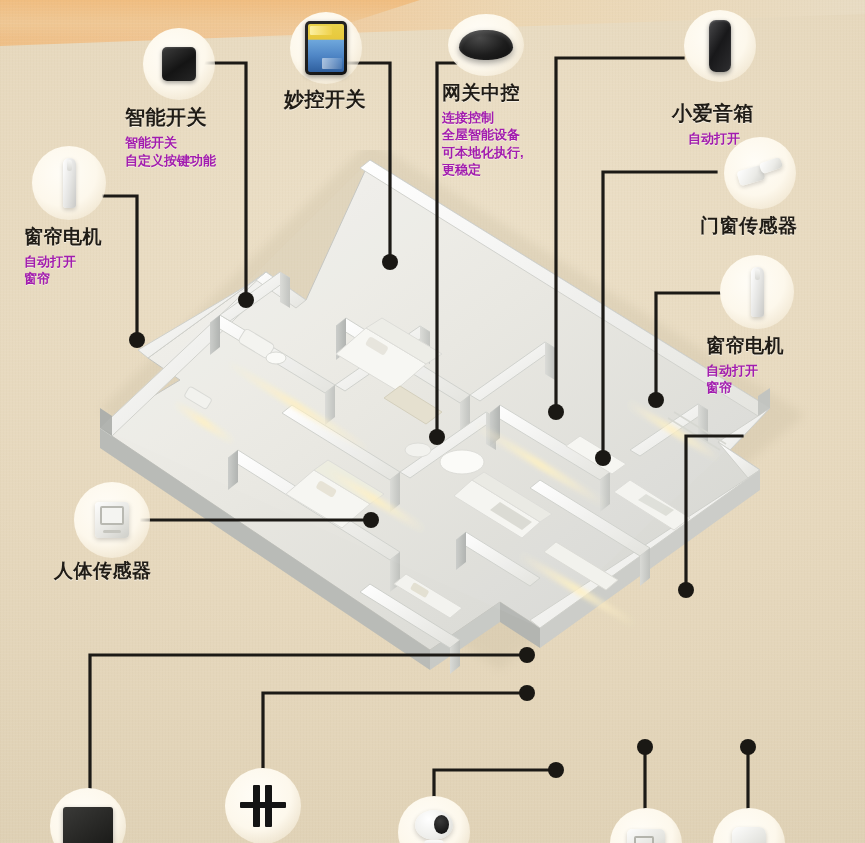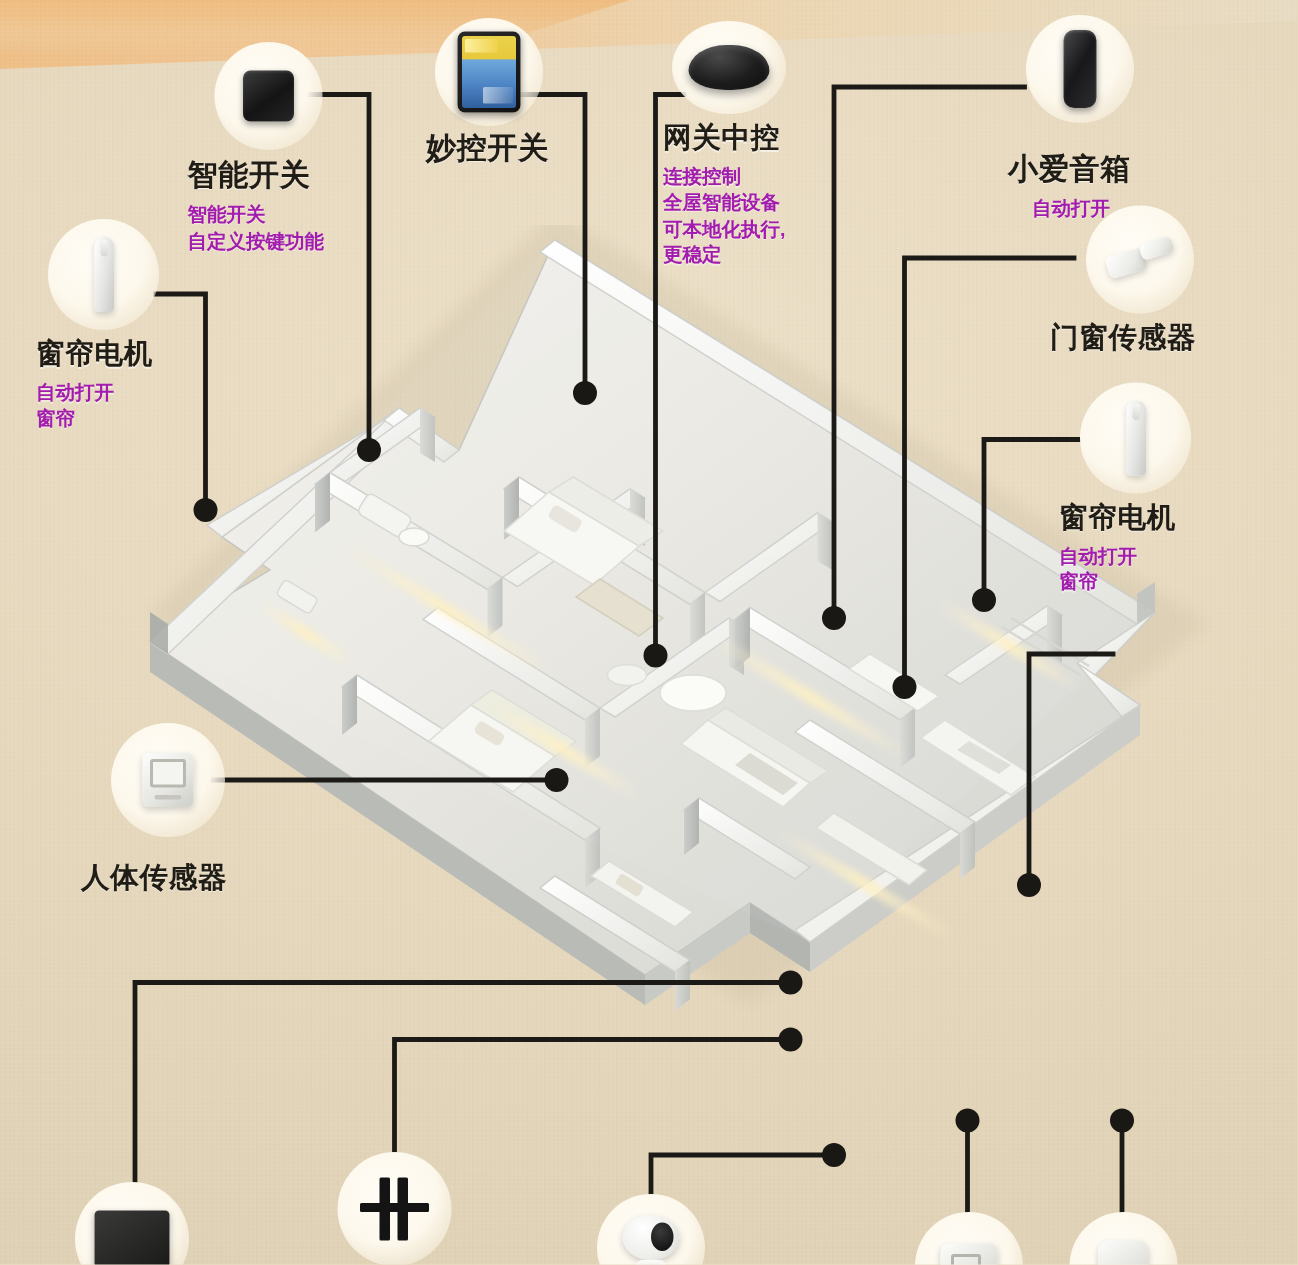--- a/index.html
+++ b/index.html
@@ -402,21 +402,21 @@
     <div class="lbl" style="font-size:19px;margin-top:6px;">窗帘电机</div>
     <div class="desc" style="font-size:13px;margin-top:5px;">自动打开
 窗帘</div>
   </div>
 
 
   <div class="callout" style="left:54px;top:482px;">
     <div class="bubble" style="width:76px;height:76px;margin-left:20px;">
       <span class="ic-human"></span>
     </div>
-    <div class="lbl" style="font-size:19px;margin-top:17px;">人体传感器</div>
+    <div class="lbl" style="font-size:19px;margin-top:2px;">人体传感器</div>
   </div>
 
   <div class="callout" style="left:225px;top:768px;">
     <div class="bubble" style="width:76px;height:76px;">
       <span class="ic-lock">
         <i class="v1"></i>
           <i class="v2"></i>
           <i class="h"></i>
       </span>
     </div>

